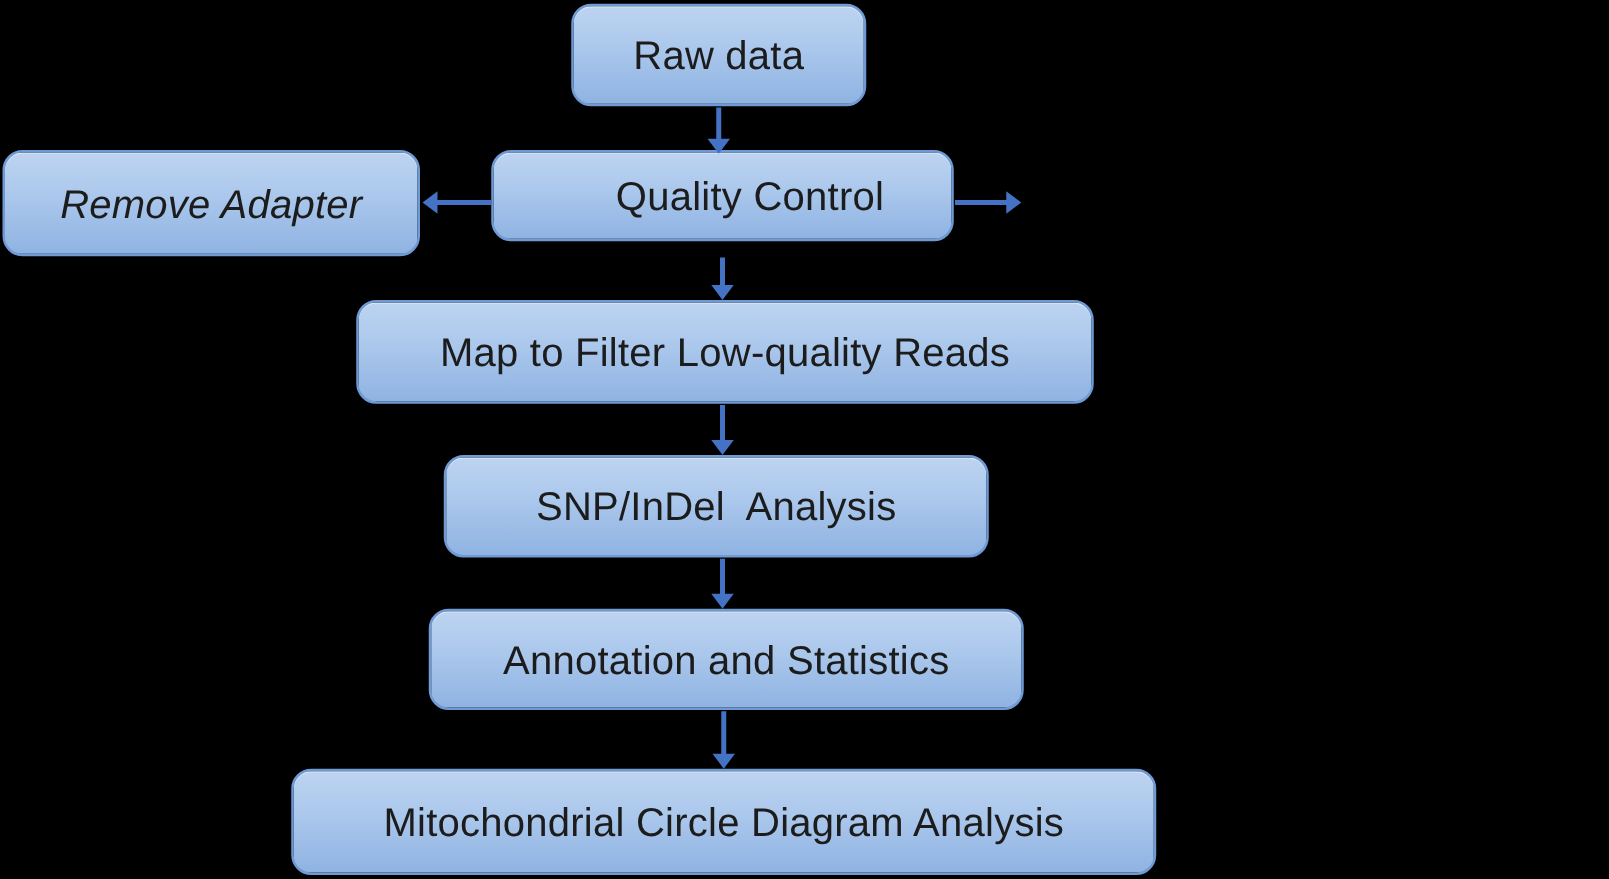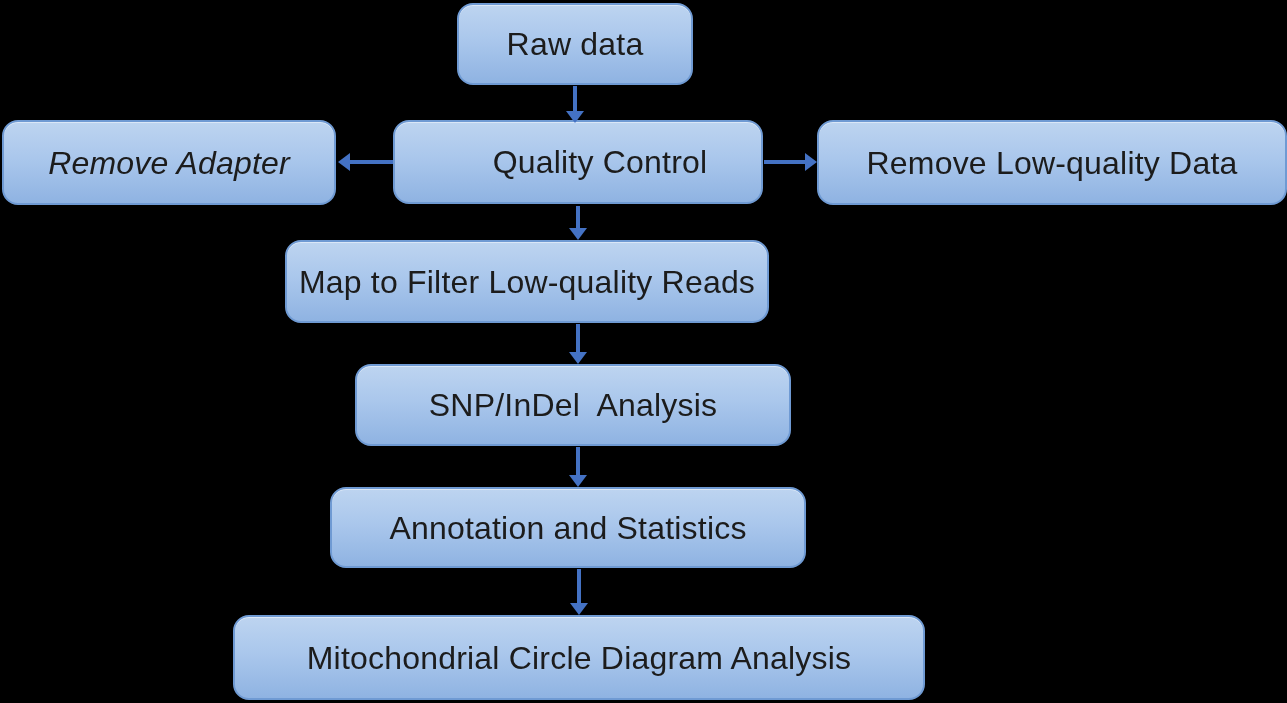--- a/index.html
+++ b/index.html
@@ -29,25 +29,25 @@
   .node-label {
     color: #1c1c1c;
     font-size: 32px;
     line-height: 1;
     white-space: pre;
     letter-spacing: 0.2px;
   }
   
   #node-raw-data                { left: 457px; top: 3px;   width: 236px; height: 82px; }
   #node-remove-adapter          { left: 2px;   top: 120px; width: 334px; height: 85px; font-style: italic; }
-  #node-quality-control         { left: 393px; top: 120px; width: 370px; height: 84px; padding-left: 44px; }
+  #node-quality-control         { left: 393px; top: 120px; width: 370px; height: 73px; padding-left: 44px; }
   #node-remove-low-quality-data { left: 817px; top: 120px; width: 470px; height: 85px; }
-  #node-map-to-filter           { left: 285px; top: 240px; width: 484px; height: 83px; }
+  #node-map-to-filter           { left: 285px; top: 240px; width: 590px; height: 83px; }
   #node-snp-indel-detection     { left: 355px; top: 364px; width: 436px; height: 82px; }
-  #node-annotation-statistics   { left: 330px; top: 487px; width: 476px; height: 81px; }
+  #node-annotation-statistics   { left: 343px; top: 487px; width: 476px; height: 81px; }
   #node-mitochondrial-analysis  { left: 233px; top: 615px; width: 692px; height: 85px; align-items: center; }
 
   
   .stem-v { position: absolute; width: 4px;  background: #4472c4; }
   .stem-h { position: absolute; height: 4px; background: #4472c4; }
   .head-down {
     position: absolute; width: 0; height: 0;
     border-left: 9px solid transparent;
     border-right: 9px solid transparent;
     border-top: 12px solid #4472c4;
@@ -96,23 +96,20 @@
   </div>
 
   <div class="node" id="node-remove-adapter">
     <span class="node-label">Remove Adapter</span>
   </div>
 
   <div class="node" id="node-quality-control">
     <span class="node-label">Quality Control</span>
   </div>
 
-  <div class="node" id="node-remove-low-quality-data">
-    <span class="node-label">Remove Low-quality Data</span>
-  </div>
 
   <div class="node" id="node-map-to-filter">
     <span class="node-label">Map to Filter Low-quality Reads</span>
   </div>
 
   <div class="node" id="node-snp-indel-detection">
     <span class="node-label">SNP/InDel  Analysis</span>
   </div>
 
   <div class="node" id="node-annotation-statistics">

